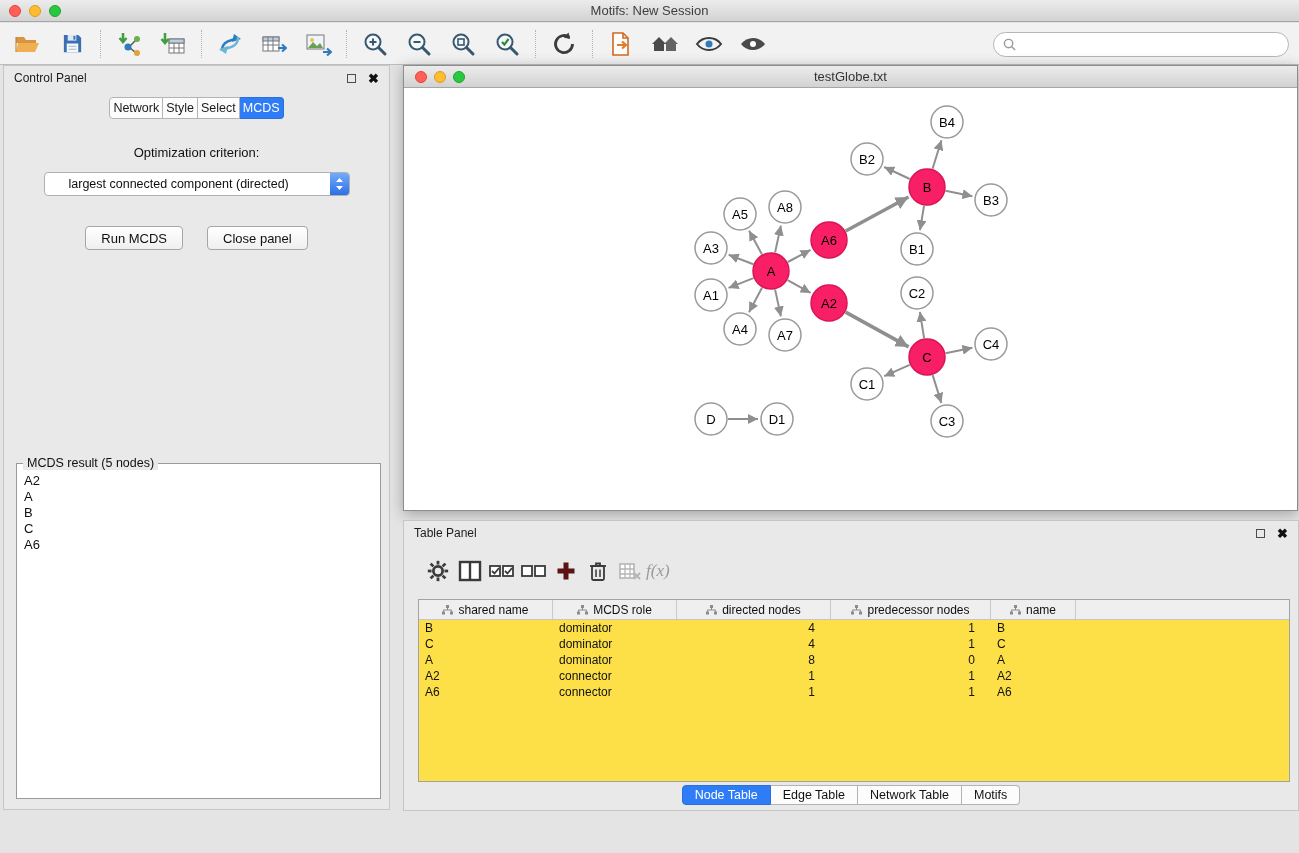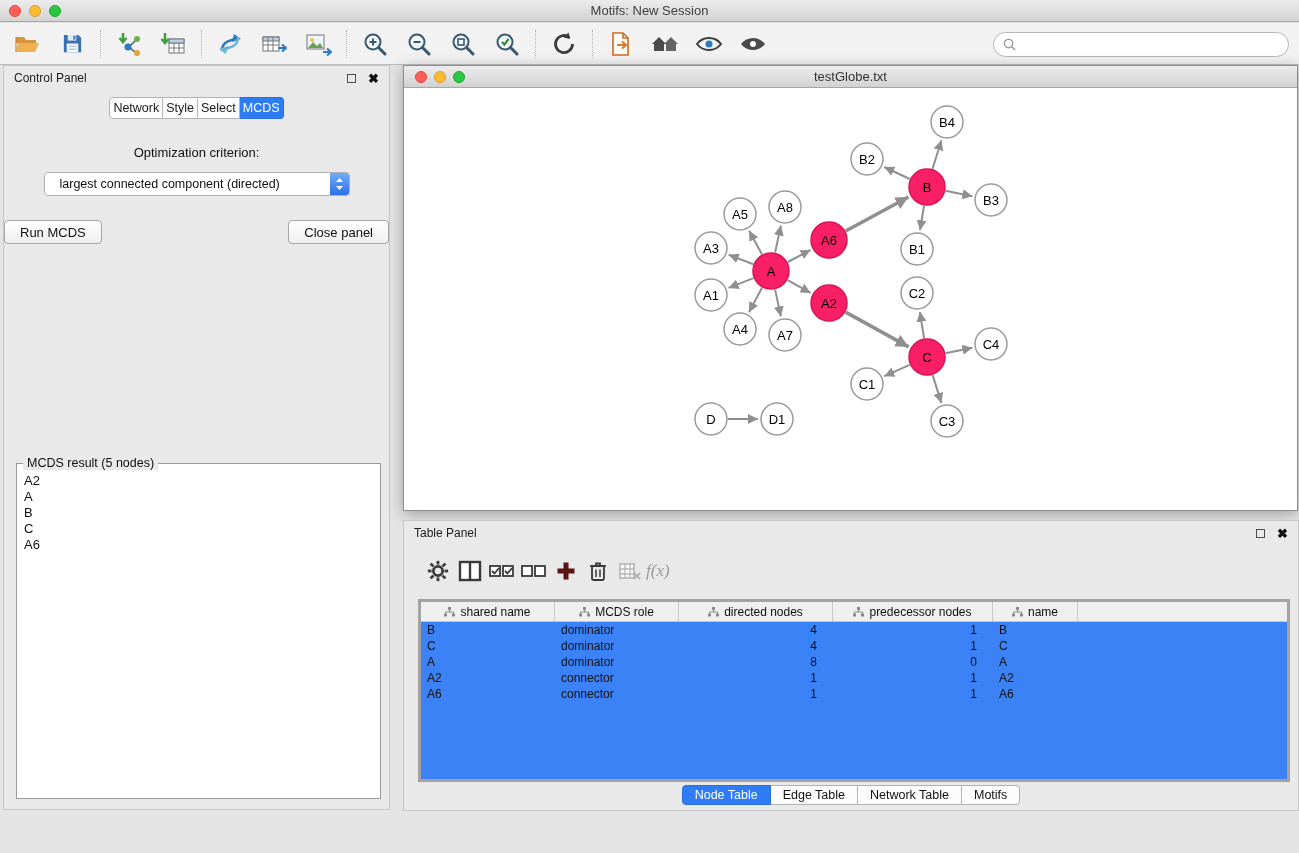--- a/index.html
+++ b/index.html
@@ -36,24 +36,24 @@
   .close-btn{font-size:13px;font-weight:bold;color:#101010;cursor:pointer;line-height:1}
   .cp-tabs{display:flex;justify-content:center;margin-top:7px}
   .cp-tab{font-size:12.5px;padding:3px 3px;background:#fcfcfc;border:1px solid #b3b3b3;border-left:none;
     color:#1b1b1b;cursor:pointer}
   .cp-tab:first-child{border-left:1px solid #b3b3b3;border-radius:4px 0 0 4px}
   .cp-tab:last-child{border-radius:0 4px 4px 0}
   .cp-tab.active{background:#2e7cf6;border-color:#2a6fdd;color:#fff}
   .opt-label{text-align:center;font-size:13px;margin-top:26px;color:#101010}
   .combo{width:306px;height:24px;margin:12px auto 0;background:#fff;border:1px solid #b0b0b0;
     border-radius:4px;display:flex;align-items:center;overflow:hidden;cursor:pointer}
-  .combo-text{flex:1;font-size:12.5px;padding-left:15px;color:#101010;white-space:nowrap;overflow:hidden}
+  .combo-text{flex:1;font-size:12.5px;padding-left:24px;color:#101010;white-space:nowrap;overflow:hidden}
   .combo-btn{width:19px;height:100%;background:linear-gradient(#72acf9,#2d6fe6);display:flex;
     align-items:center;justify-content:center;flex-shrink:0}
-  .btn-row{display:flex;justify-content:space-between;gap:24px;margin-top:24px}
+  .btn-row{display:flex;justify-content:center;gap:24px;margin-top:30px}
   .pbtn{height:24px;padding:0 15px;background:linear-gradient(#ffffff,#efefef);border:1px solid #a6a6a6;
     border-radius:4px;font-size:13px;color:#101010;cursor:pointer;font-family:"Liberation Sans",sans-serif}
   .result-box{position:absolute;left:12px;right:8px;top:390px;bottom:10px;border:1px solid #9a9a9a;
     background:#fff;padding:3px}
   .result-box legend{font-size:12.5px;padding:0 4px;margin-left:3px;background:#e9e9e9;color:#101010}
   .result-list{width:100%;height:100%;overflow:auto}
   .result-item{font-size:13px;line-height:16px;padding-left:4px;color:#101010}
 
   
   .netwin{position:absolute;left:403px;top:65px;width:895px;height:446px;background:#fff;
@@ -66,21 +66,21 @@
   .edge.thick{stroke-width:3.6}
   .node{fill:#ffffff;stroke:#9a9a9a;stroke-width:1.5}
   .node.sel{fill:#f81f67;stroke:#d81457}
   .nlabel{font-size:13px;fill:#000;text-anchor:middle;font-family:"Liberation Sans",sans-serif}
 
   
   .tpanel{position:absolute;left:403px;top:520px;width:896px;height:291px;background:#e9e9e9;
     border:1px solid #c6c6c6}
   .tp-toolbar{display:flex;align-items:center;margin:9px 0 0 18px;height:34px}
   .fx{font-family:"Liberation Serif",serif;font-style:italic;font-size:17px;color:#9a9a9a;cursor:pointer}
-  .tbl{position:absolute;left:14px;right:8px;top:78px;bottom:28px;background:#3b82f6;border:3px solid #a3a3a3;overflow:hidden}
+  .tbl{position:absolute;left:14px;right:8px;top:78px;bottom:28px;background:#fde047;border:1px solid #a3a3a3;overflow:hidden}
   .tbl-head{display:flex;height:20px;background:#efefef;border-bottom:1px solid #c6c6c6}
   .th{display:flex;align-items:center;justify-content:center;gap:5px;border-right:1px solid #c9c9c9;
     font-size:12px;color:#101010;cursor:pointer;flex-shrink:0}
   .tbl-row{display:flex;height:16px;font-size:12px;align-items:center;cursor:default}
   .td{padding:0 6px;overflow:hidden;white-space:nowrap;flex-shrink:0}
   .td.num{text-align:right;padding-right:16px}
   .tp-tabs{position:absolute;bottom:5px;left:0;width:100%;display:flex;justify-content:center}
   .tp-tab{font-size:12.5px;padding:2px 12px;background:#fcfcfc;border:1px solid #b3b3b3;border-left:none;cursor:pointer}
   .tp-tab:first-child{border-left:1px solid #b3b3b3;border-radius:4px 0 0 4px}
   .tp-tab:last-child{border-radius:0 4px 4px 0}

